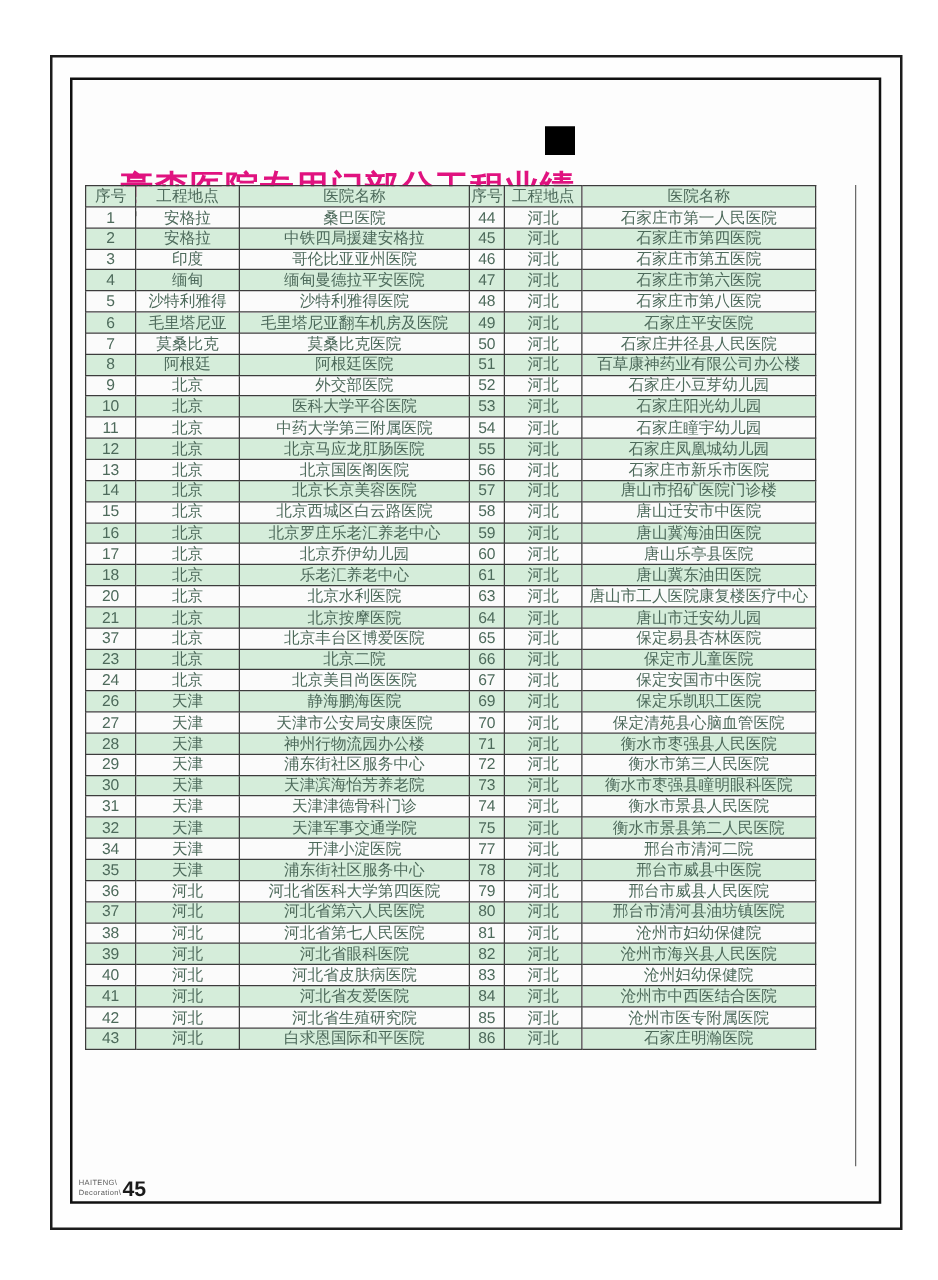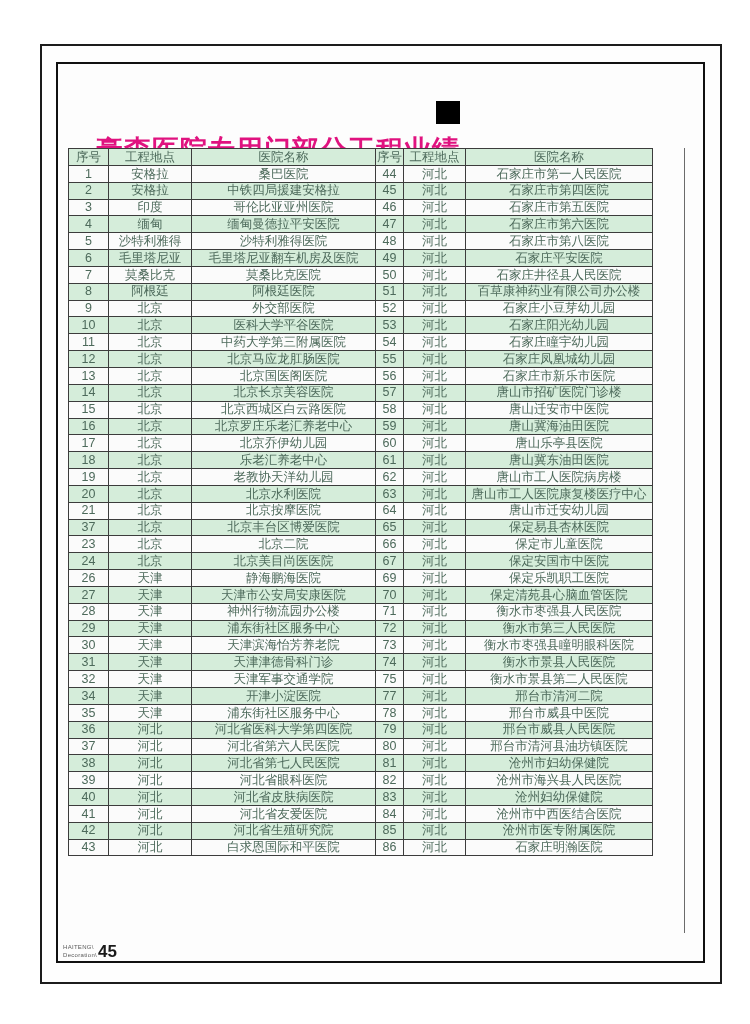--- a/index.html
+++ b/index.html
@@ -226,28 +226,20 @@
         </tr>
         <tr>
           <td>18</td>
           <td>北京</td>
           <td>乐老汇养老中心</td>
           <td>61</td>
           <td>河北</td>
           <td>唐山冀东油田医院</td>
         </tr>
         <tr>
-          <td>19</td>
-          <td>北京</td>
-          <td>老教协天洋幼儿园</td>
-          <td>62</td>
-          <td>河北</td>
-          <td>唐山市工人医院病房楼</td>
-        </tr>
-        <tr>
           <td>20</td>
           <td>北京</td>
           <td>北京水利医院</td>
           <td>63</td>
           <td>河北</td>
           <td>唐山市工人医院康复楼医疗中心</td>
         </tr>
         <tr>
           <td>21</td>
           <td>北京</td>

